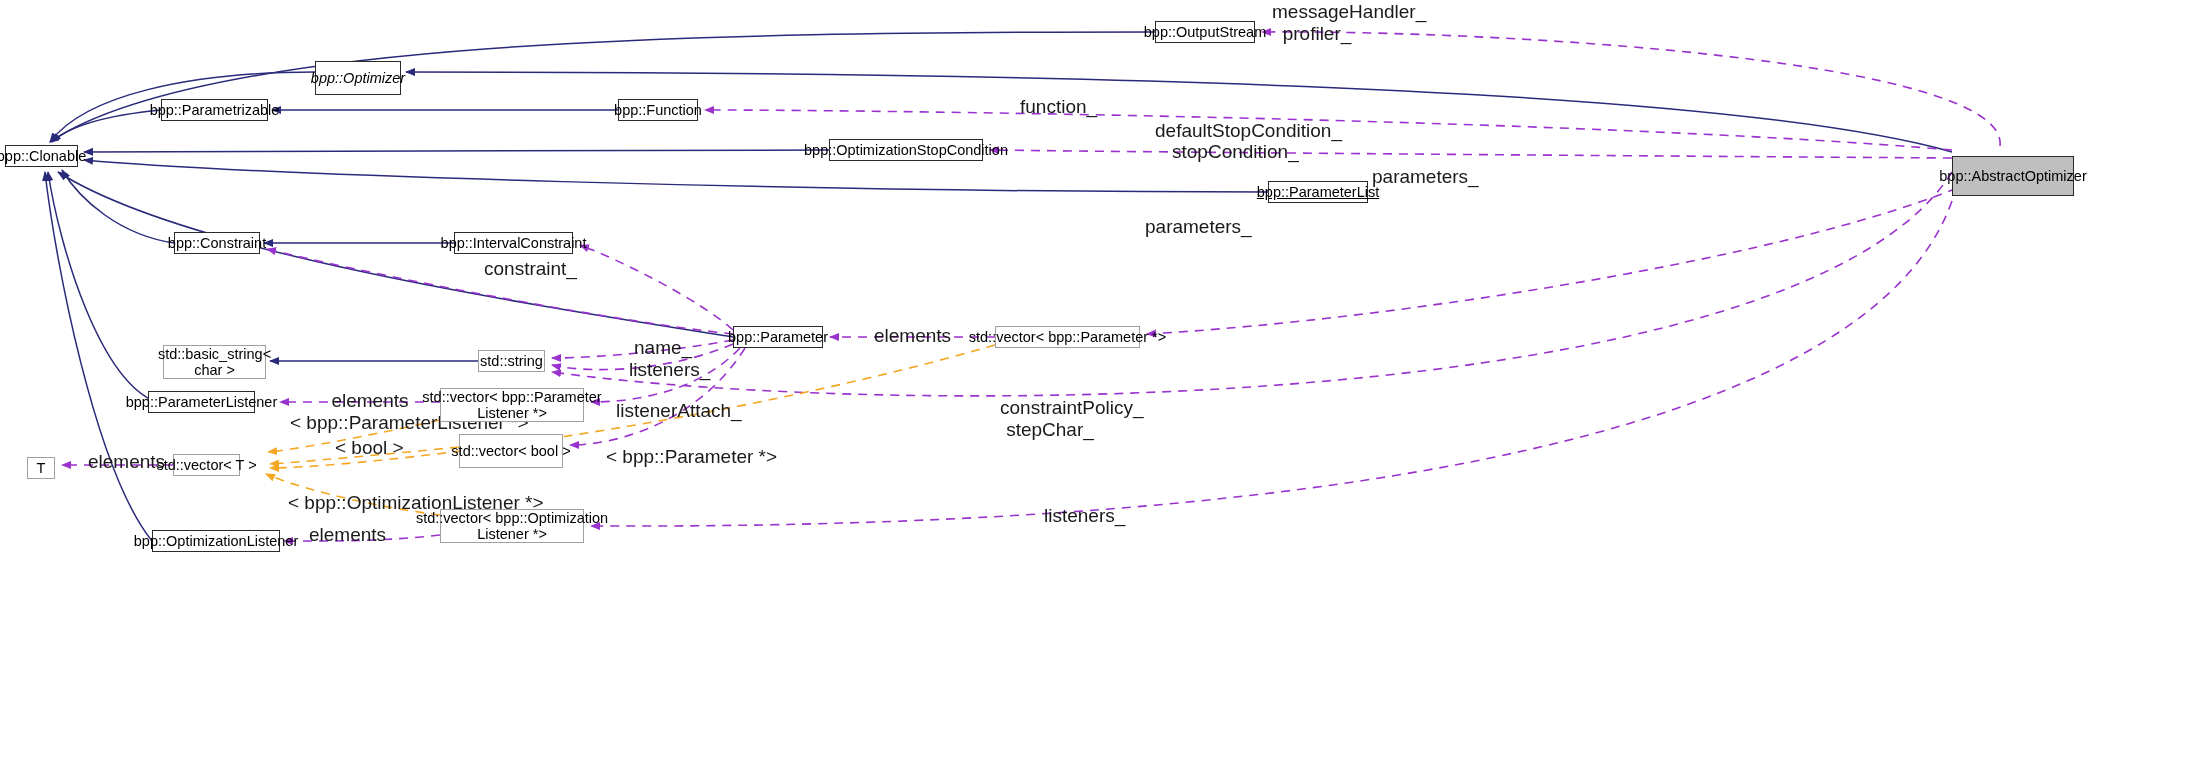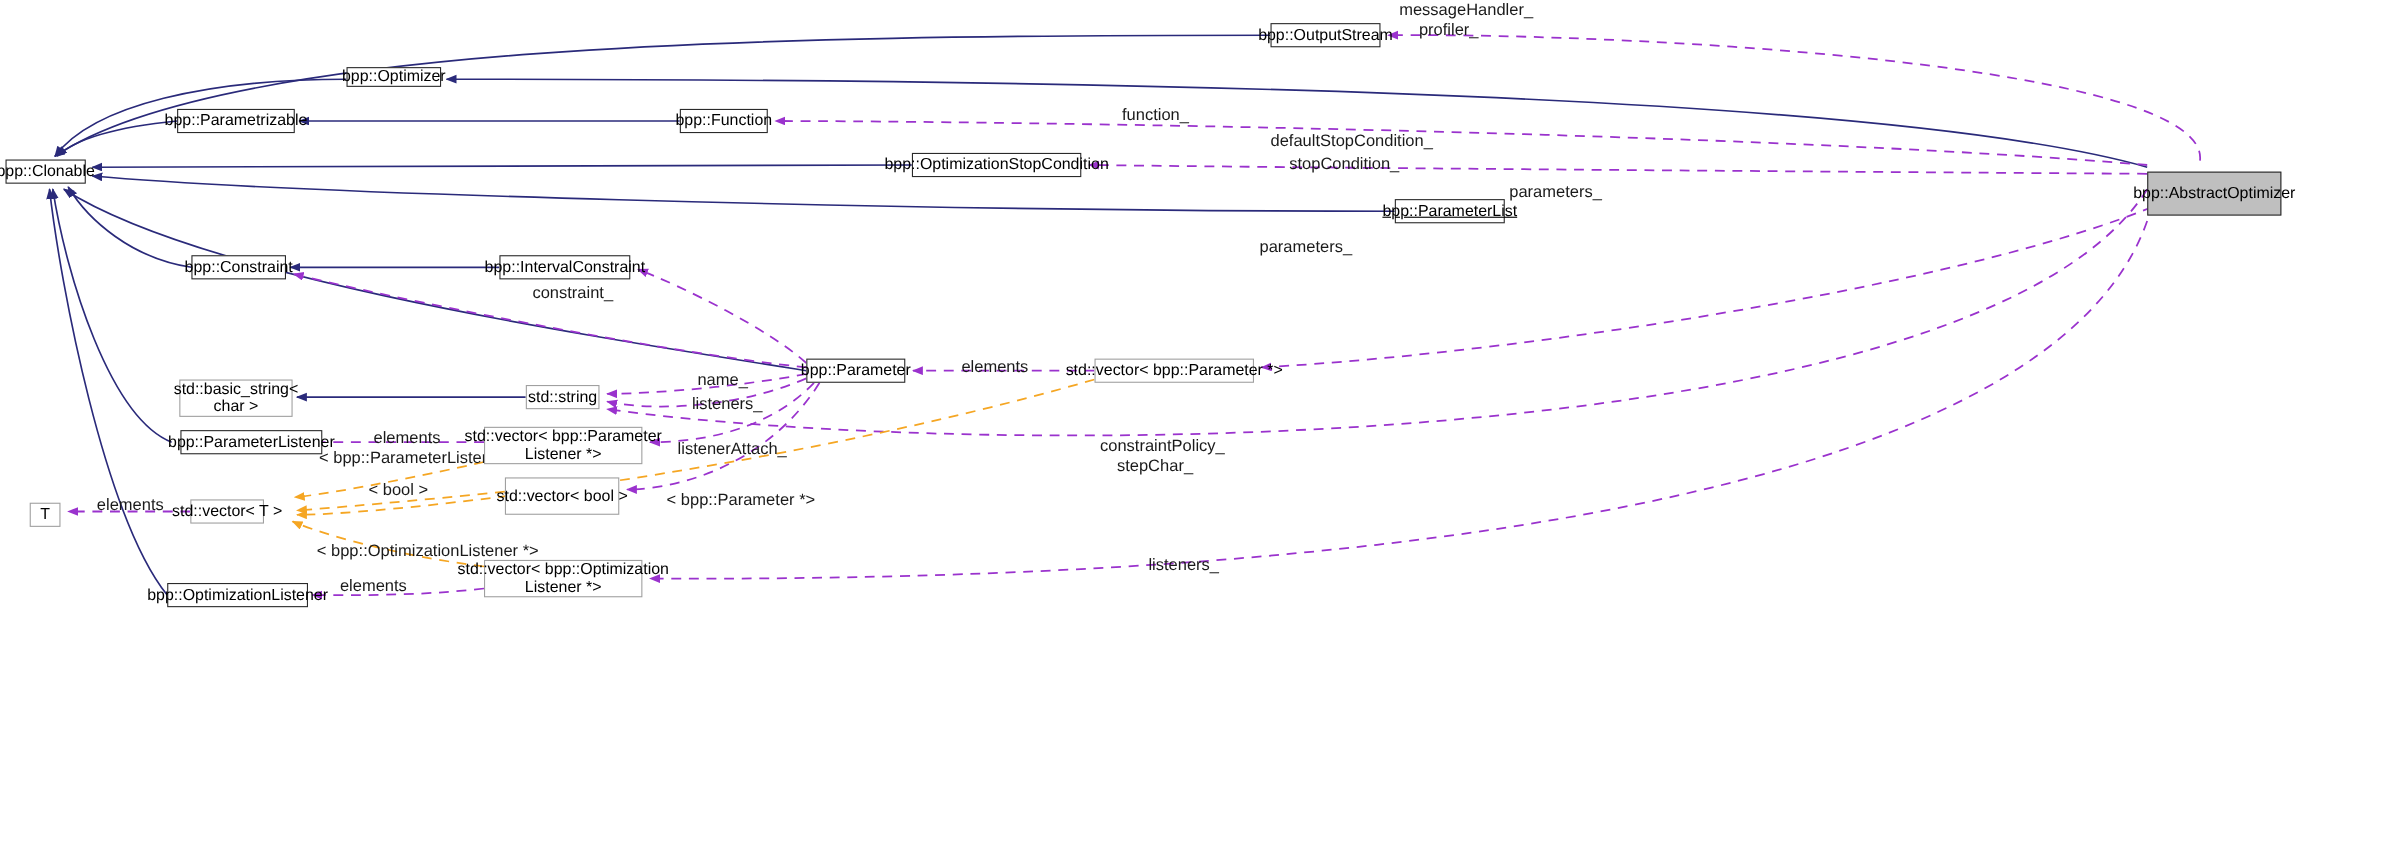--- a/index.html
+++ b/index.html
@@ -39,21 +39,21 @@
   }
   .node.bold {
     border: 1.6px solid #2a2a2a;
   }
   .node.current {
     background: #bfbfbf;
     border: 1.6px solid #2a2a2a;
   }
   .edge-label {
     position: absolute;
-    font-size: 15px;
+    font-size: 19px;
     line-height: 1.18;
     color: #1a1a1a;
     white-space: pre;
     text-align: center;
     z-index: 4;
     background: transparent;
   }
 </style>
 </head>
 <body>
@@ -143,35 +143,35 @@
 
       <path d="M459,447 C380,455 300,462 270,464"></path>
 
       <path d="M995,345 C700,430 350,468 270,468"></path>
 
       <path d="M440,515 C360,505 290,485 266,474"></path>
     </g>
   </svg>
 
   <div class="node bold" style="left:5px;  top:145px; width:73px;  height:22px;">bpp::Clonable</div>
-  <div class="node bold" style="left:315px;top:61px;  width:86px;  height:18px;">bpp::Optimizer</div>
+  <div class="node bold" style="left:315px;top:61px;  width:86px;  height:34px;font-style:italic;">bpp::Optimizer</div>
   <div class="node bold" style="left:161px;top:99px;  width:107px; height:22px;">bpp::Parametrizable</div>
   <div class="node bold" style="left:1155px;top:21px; width:100px; height:22px;">bpp::OutputStream</div>
   <div class="node bold" style="left:618px;top:99px;  width:80px;  height:22px;">bpp::Function</div>
   <div class="node bold" style="left:829px;top:139px; width:154px; height:22px;">bpp::OptimizationStopCondition</div>
   <div class="node bold" style="left:1268px;top:181px;width:100px; height:22px;text-decoration:underline;">bpp::ParameterList</div>
   <div class="node current" style="left:1952px;top:156px;width:122px;height:40px;">bpp::AbstractOptimizer</div>
   <div class="node bold" style="left:174px;top:232px; width:86px;  height:22px;">bpp::Constraint</div>
   <div class="node bold" style="left:454px;top:232px; width:119px; height:22px;">bpp::IntervalConstraint</div>
   <div class="node bold" style="left:733px;top:326px; width:90px;  height:22px;">bpp::Parameter</div>
   <div class="node" style="left:995px;top:326px; width:145px; height:22px;">std::vector&lt; bpp::Parameter *&gt;</div>
   <div class="node" style="left:163px;top:345px; width:103px; height:34px;">std::basic_string&lt;
 char &gt;</div>
   <div class="node" style="left:478px;top:350px; width:67px;  height:22px;">std::string</div>
-  <div class="node bold" style="left:164px;top:391px; width:129px; height:22px;">bpp::ParameterListener</div>
+  <div class="node bold" style="left:148px;top:391px; width:107px; height:22px;">bpp::ParameterListener</div>
   <div class="node" style="left:440px;top:388px; width:144px; height:34px;">std::vector&lt; bpp::Parameter
 Listener *&gt;</div>
   <div class="node" style="left:459px;top:434px; width:104px; height:34px;">std::vector&lt; bool &gt;</div>
   <div class="node" style="left:27px; top:457px; width:28px;  height:22px;">T</div>
   <div class="node" style="left:173px;top:454px; width:67px;  height:22px;">std::vector&lt; T &gt;</div>
   <div class="node" style="left:440px;top:509px; width:144px; height:34px;">std::vector&lt; bpp::Optimization
 Listener *&gt;</div>
   <div class="node bold" style="left:152px;top:530px; width:128px; height:22px;">bpp::OptimizationListener</div>
 
   <div class="edge-label" style="left:1272px;top:1px;  width:90px;">messageHandler_

